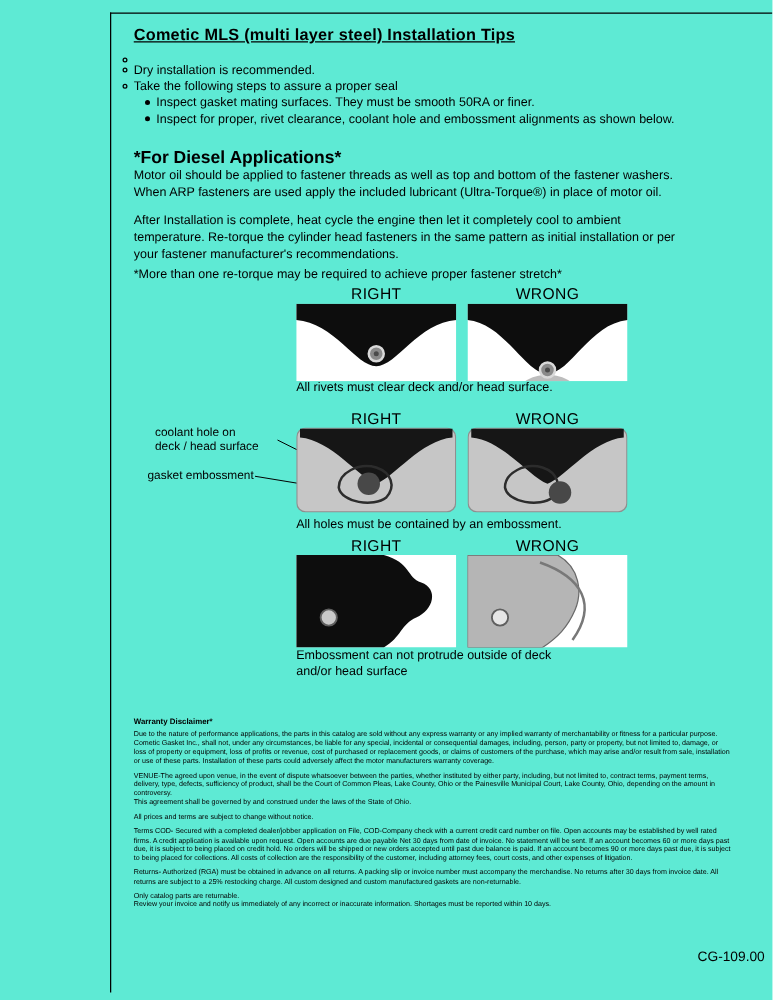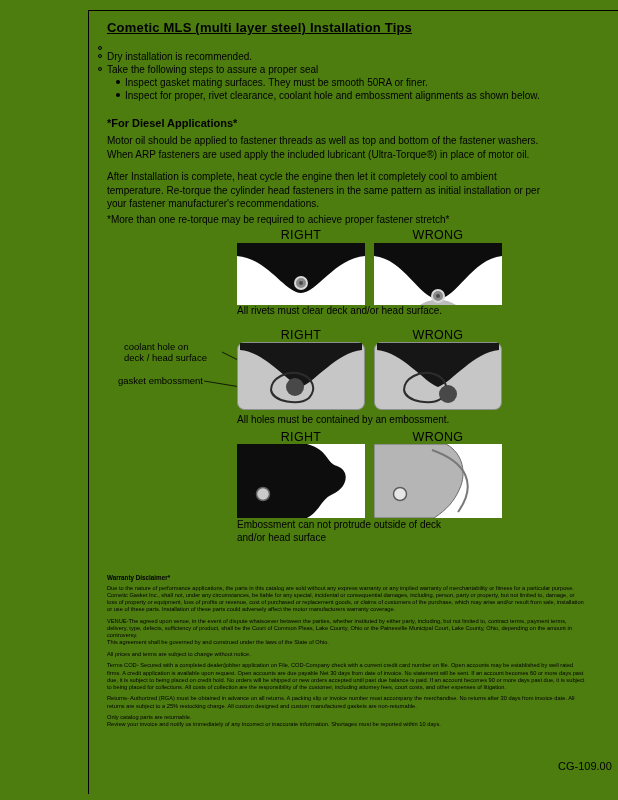--- a/index.html
+++ b/index.html
@@ -2,40 +2,40 @@
 <html><head>
 <meta charset="utf-8">
 <style>
   * { margin:0; padding:0; box-sizing:border-box; }
   html, body { background:#ffffff; }
   body {
     font-family: "Liberation Sans", "DejaVu Sans", sans-serif;
     color:#000;
     width:618px;
   }
-  .page { position:relative; width:618px; height:800px; background:#4d7c0f; overflow:hidden; }
+  .page { position:relative; width:618px; height:800px; background:#5eead4; overflow:hidden; }
 
   .frame {
     position:absolute; left:88px; top:10px; width:530px; height:784px;
     border-left:1px solid #000; border-top:1px solid #000;
   }
 
   .title {
     position:absolute; left:107px; top:20px;
     font-size:13px; font-weight:bold; text-decoration:underline; letter-spacing:0.2px;
   }
 
   .bullets { position:absolute; left:98px; top:42px; width:486px; }
   .b-row { display:flex; gap:5px; font-size:10px; line-height:13px; }
   .b-row.sub { margin-left:18px; }
   .mk { flex:0 0 auto; width:4px; height:4px; border-radius:50%; margin-top:4px; }
   .mk.open { border:1px solid #000; }
   .mk.solid { background:#000; }
 
-  .diesel-h { position:absolute; left:107px; top:117px; font-size:11px; font-weight:bold; }
+  .diesel-h { position:absolute; left:107px; top:117px; font-size:14px; font-weight:bold; }
   .para { position:absolute; left:107px; font-size:10px; line-height:13.5px; }
   .pa1 { top:134px; width:455px; }
   .pa2 { top:170px; width:448px; }
   .pa3 { top:213px; width:470px; }
 
   .dg-label { position:absolute; width:128px; text-align:center; font-size:12.5px; letter-spacing:0.3px; }
   .c1 { left:237px; } .c2 { left:374px; }
   .r1h { top:228px; } .r2h { top:328px; } .r3h { top:430px; }
 
   .dg-img { position:absolute; width:128px; }

